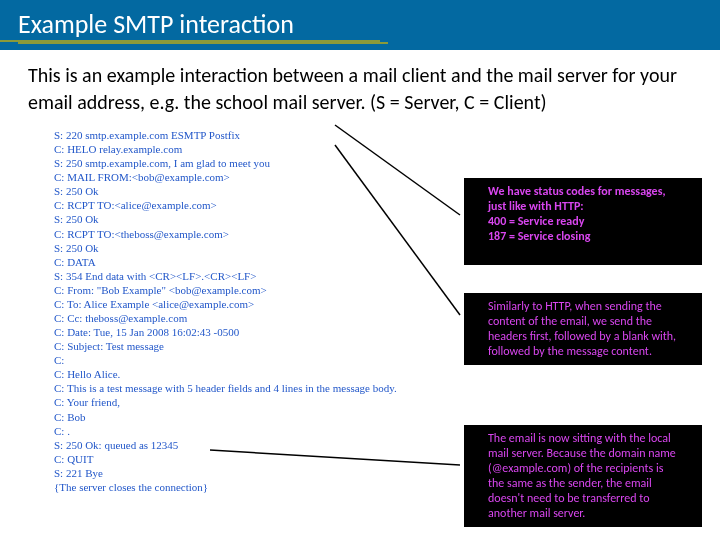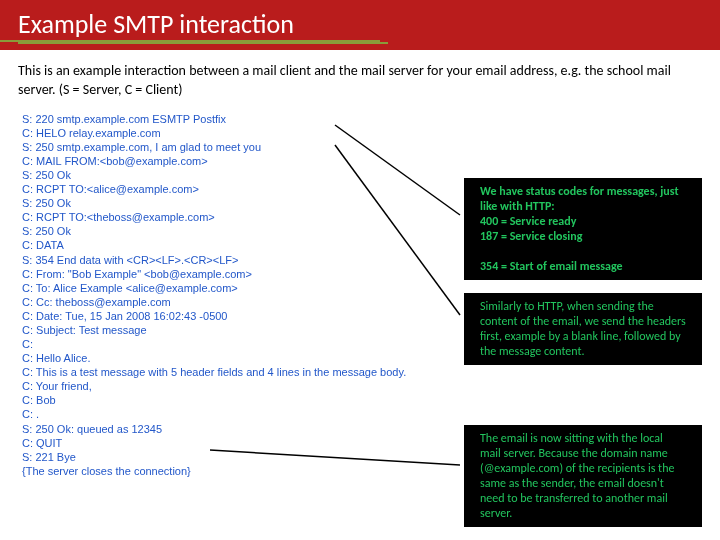--- a/index.html
+++ b/index.html
@@ -5,21 +5,21 @@
   * { margin: 0; padding: 0; box-sizing: border-box; }
   body {
     width: 720px;
     height: 540px;
     font-family: Calibri, Arial, sans-serif;
     background: #fff;
     position: relative;
     overflow: hidden;
   }
   .header-bar {
-    background: #b91c1c;
+    background: #0369a1;
     height: 50px;
     width: 100%;
     position: relative;
   }
   .title {
     color: #fff;
     font-size: 26px;
     font-weight: 400;
     padding: 8px 0 0 18px;
     border-bottom: 2px solid #8a9a3a;
@@ -28,39 +28,40 @@
   }
   .title-underline {
     position: absolute;
     bottom: 6px;
     left: 18px;
     width: 370px;
     height: 2px;
     background: #8a9a3a;
   }
   .intro {
-    font-size: 14px;
-    padding: 12px 28px 8px 18px;
+    font-size: 20px;
+    padding: 12px 28px 8px 28px;
     line-height: 1.35;
   }
   .smtp-block {
-    font-family: Liberation Sans, sans-serif;
+    font-family: Liberation Serif, serif;
     font-size: 11px;
     color: #2257c9;
     padding: 4px 4px 0 22px;
     line-height: 1.28;
     white-space: pre;
+    margin-left: 32px;
   }
   .callout {
     position: absolute;
     background: #000;
-    color: #22c55e;
+    color: #d946ef;
     font-size: 12px;
     line-height: 1.25;
-    padding: 6px 16px;
+    padding: 6px 24px;
     width: 238px;
   }
   .callout .bold { font-weight: 700; }
   svg.connectors {
     position: absolute;
     top: 0; left: 0;
     width: 720px; height: 540px;
     pointer-events: none;
   }
 </style>
@@ -105,18 +106,17 @@
   <line x1="335" y1="125" x2="460" y2="215" stroke="#000" stroke-width="1.5"></line>
   <line x1="335" y1="145" x2="460" y2="315" stroke="#000" stroke-width="1.5"></line>
   <line x1="210" y1="450" x2="460" y2="465" stroke="#000" stroke-width="1.5"></line>
 </svg>
 
 <div class="callout" style="top:178px; right:18px;">
   <span class="bold">We have status codes for messages, just like with HTTP:</span><br>
   <span class="bold">400 = Service ready</span><br>
   <span class="bold">187 = Service closing</span><br>
   <br>
-  <span class="bold">354 = Start of email message</span>
 </div>
 
-<div class="callout bold" style="top:293px; right:18px;">Similarly to HTTP, when sending the content of the email, we send the headers first, example by a blank line, followed by the message content.</div>
+<div class="callout bold" style="top:293px; right:18px;">Similarly to HTTP, when sending the content of the email, we send the headers first, followed by a blank with, followed by the message content.</div>
 
 <div class="callout bold" style="top:425px; right:18px;">The email is now sitting with the local mail server. Because the domain name (@example.com) of the recipients is the same as the sender, the email doesn't need to be transferred to another mail server.</div>
 
 </body></html>

